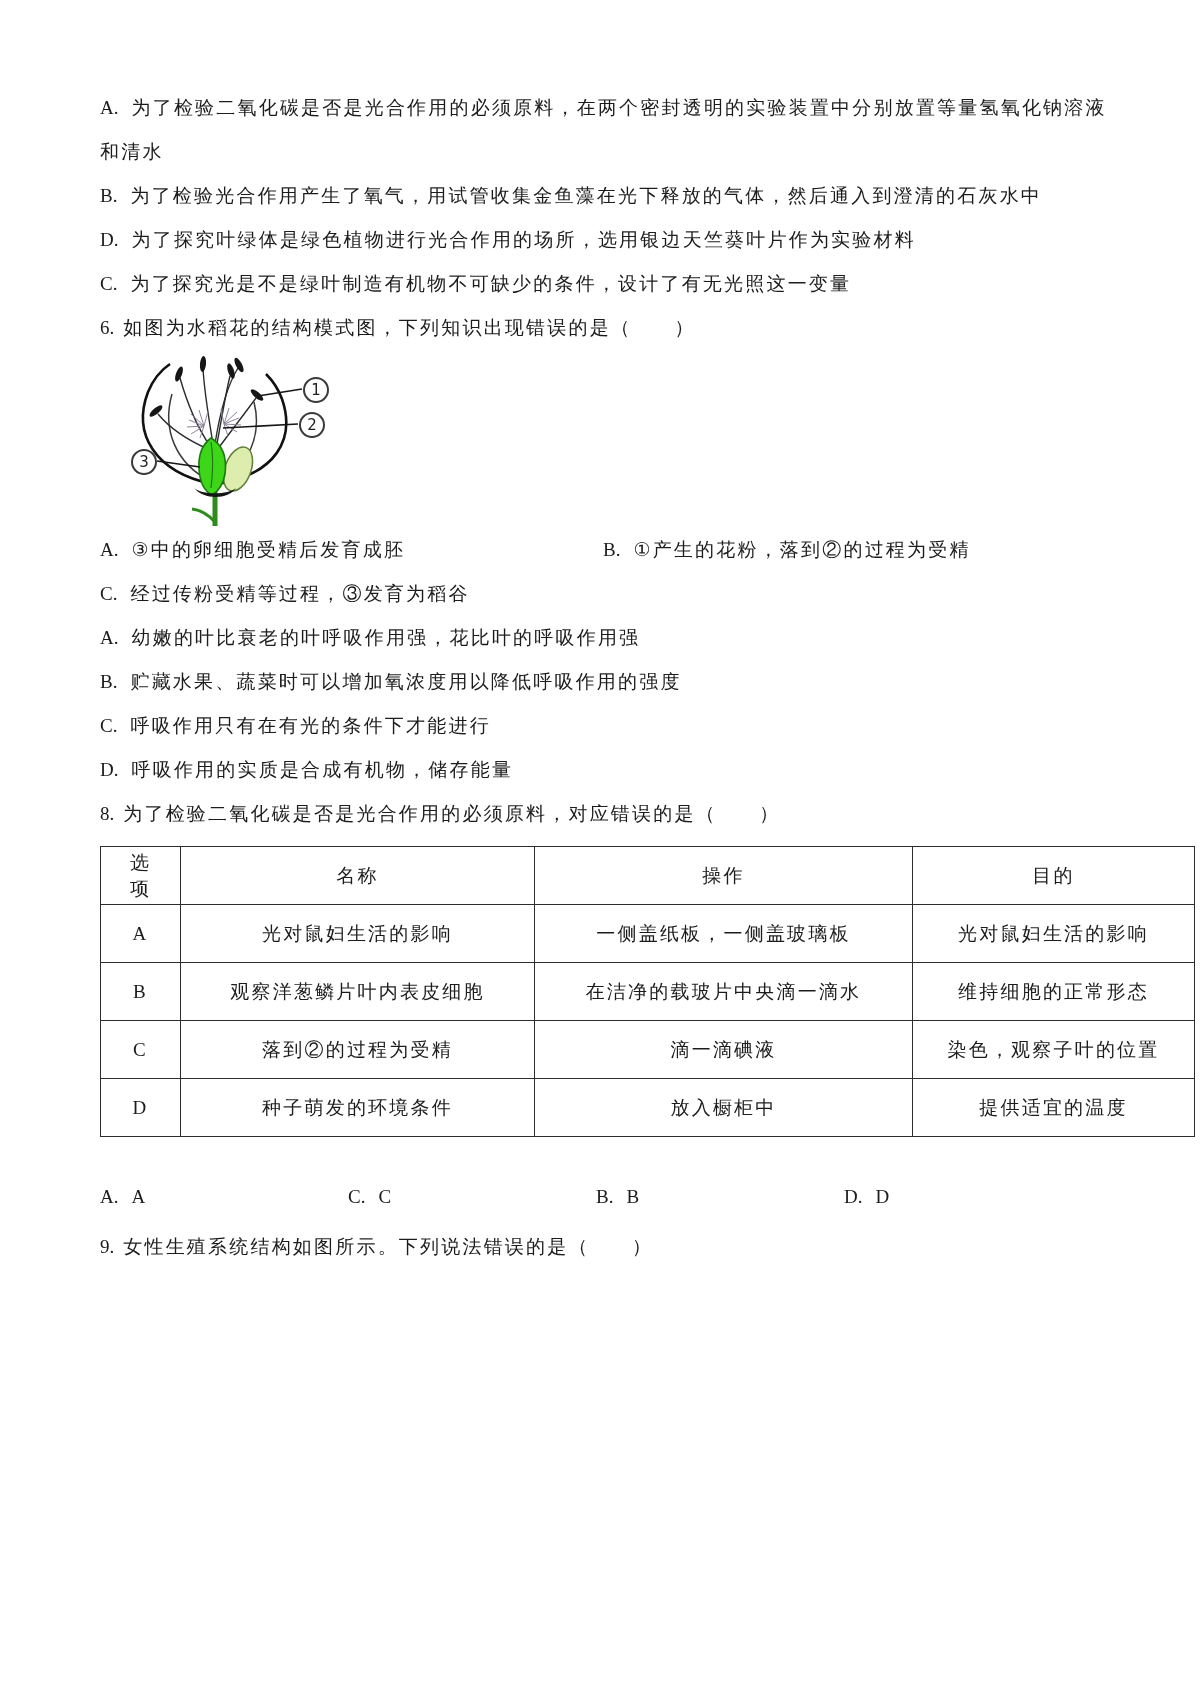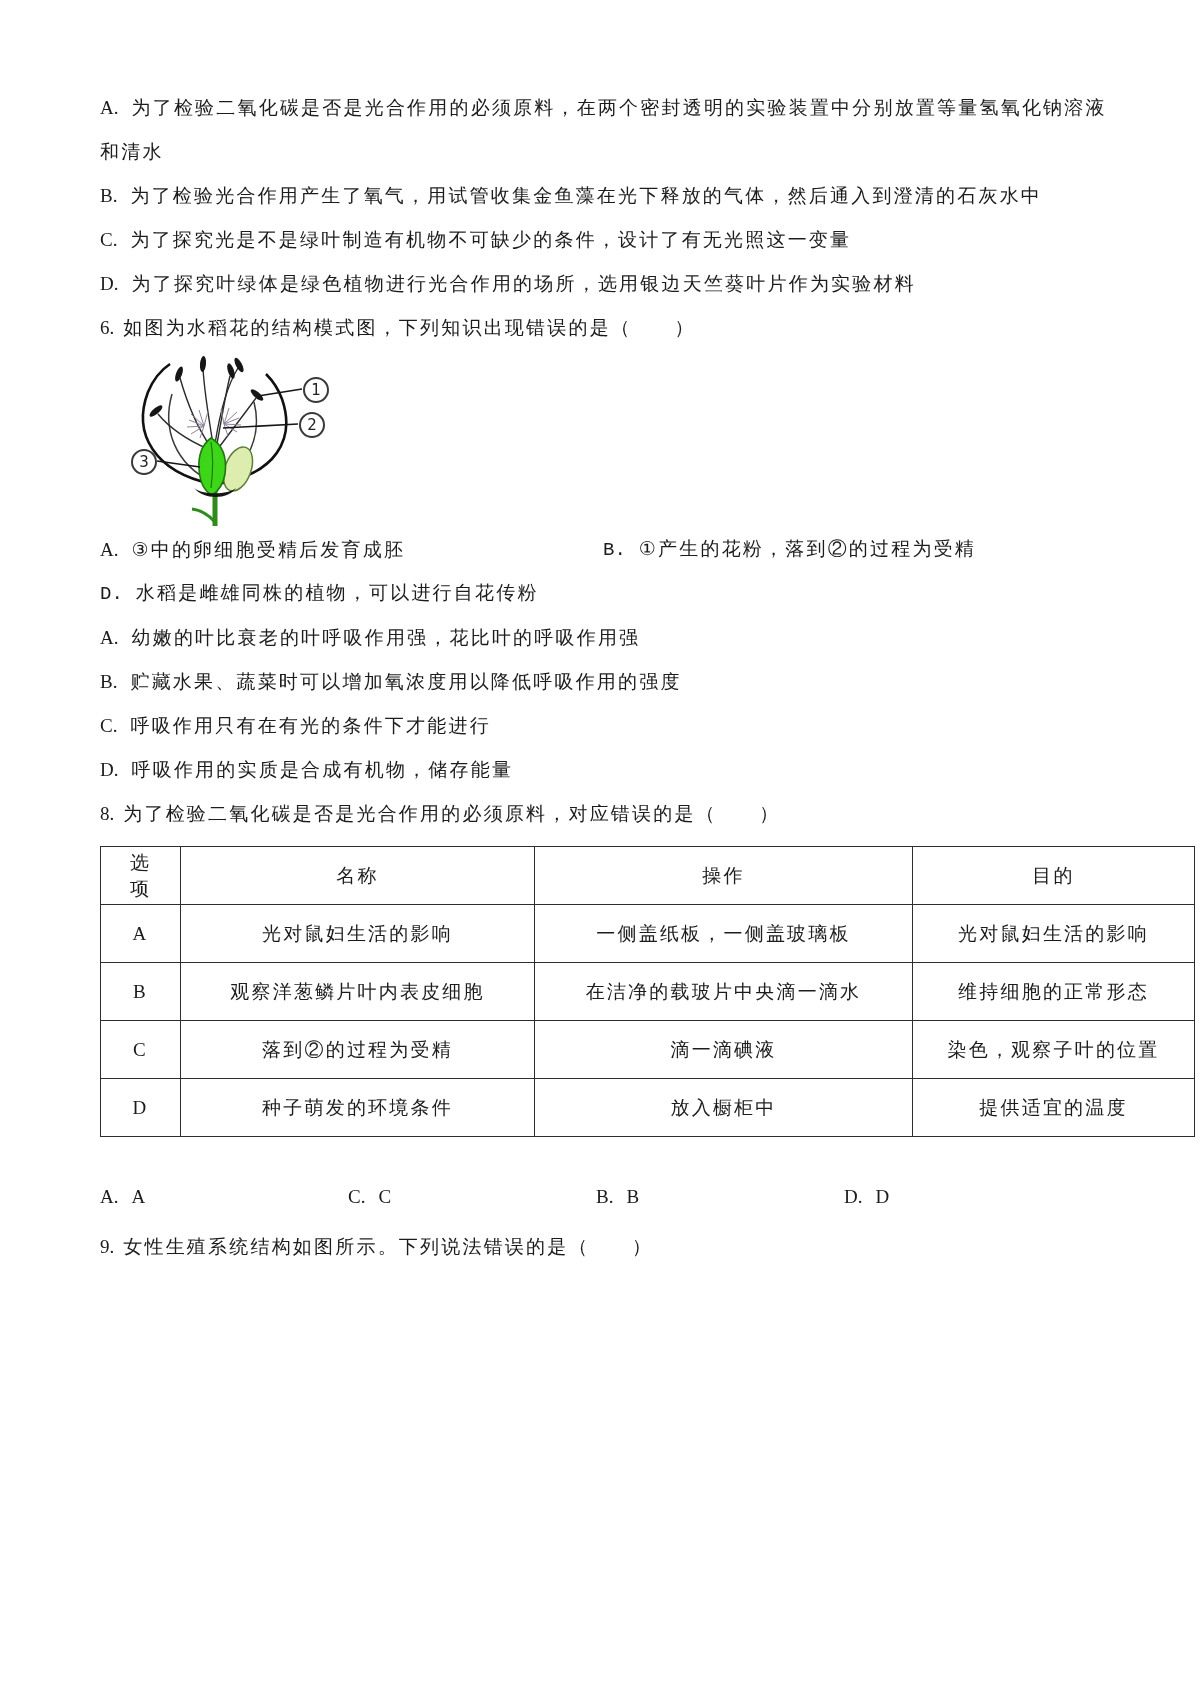--- a/index.html
+++ b/index.html
@@ -13,21 +13,21 @@
     color:#1c1c1c;
     overflow:hidden;
   }
   p.line { margin:0; line-height:44px; }
   .q-num { margin-right:9px; letter-spacing:0; }
   .opt-label { margin-right:13px; letter-spacing:0; }
   .wrapblock { width:1016px; }
 
   .two-col { display:flex; line-height:44px; }
   .two-col .col-a { width:503px; flex:0 0 503px; }
-  .two-col .col-b { flex:1;font-family:Liberation Mono, monospace; }
+  .two-col .col-b { flex:1; }
 
   
   .fig { position:relative; width:262px; height:174px; margin:4px 0 0 0; }
   .fig svg { position:absolute; left:0; top:0; }
   .circ {
     position:absolute; width:22px; height:22px;
     border:2px solid #3a3a3a; border-radius:50%;
     text-align:center; line-height:22px;
     font-size:15px; letter-spacing:0;
     font-family:"DejaVu Sans",sans-serif; color:#222;
@@ -50,22 +50,22 @@
   .answers .ans:last-child { width:auto; flex:1; }
   .ans .ans-val { letter-spacing:0; }
 </style>
 </head>
 <body>
 
 <div class="page">
 
   <p class="line wrapblock"><span class="opt-label">A.</span><span>为了检验二氧化碳是否是光合作用的必须原料，在两个密封透明的实验装置中分别放置等量氢氧化钠溶液和清水</span></p>
   <p class="line"><span class="opt-label">B.</span><span>为了检验光合作用产生了氧气，用试管收集金鱼藻在光下释放的气体，然后通入到澄清的石灰水中</span></p>
+  <p class="line"><span class="opt-label">D.</span><span>为了探究叶绿体是绿色植物进行光合作用的场所，选用银边天竺葵叶片作为实验材料</span></p>
   <p class="line"><span class="opt-label">C.</span><span>为了探究光是不是绿叶制造有机物不可缺少的条件，设计了有无光照这一变量</span></p>
-  <p class="line"><span class="opt-label">D.</span><span>为了探究叶绿体是绿色植物进行光合作用的场所，选用银边天竺葵叶片作为实验材料</span></p>
 
   <p class="line"><span class="q-num">6.</span><span>如图为水稻花的结构模式图，下列知识出现错误的是（　　）</span></p>
 
   <div class="fig">
     <svg width="262" height="174" viewBox="0 0 262 174">
 
       <path d="M115 172 L115 128" stroke="#2e8b1c" stroke-width="5" fill="none"></path>
       <path d="M115 168 C108 160 100 156 92 155" stroke="#2e8b1c" stroke-width="3" fill="none"></path>
 
       <path d="M112 130 C55 118 32 80 48 38 C53 26 61 16 70 10" stroke="#111" stroke-width="2.6" fill="none"></path>
@@ -108,21 +108,21 @@
     <div class="circ" style="left:203px; top:23px;">1</div>
     <div class="circ" style="left:199px; top:58px;">2</div>
     <div class="circ" style="left:31px;  top:95px;">3</div>
   </div>
 
   <div class="two-col">
     <p class="line col-a"><span class="opt-label">A.</span><span>③中的卵细胞受精后发育成胚</span></p>
     <p class="line col-b"><span class="opt-label">B.</span><span>①产生的花粉，落到②的过程为受精</span></p>
   </div>
   <div class="two-col">
-    <p class="line col-b"><span class="opt-label">D.</span><span>水稻是雌雄同株的植物，可以进行自花传粉</span></p>
+    <p class="line col-a"><span class="opt-label">C.</span><span>经过传粉受精等过程，③发育为稻谷</span></p>
   </div>
 
   <p class="line"><span class="opt-label">A.</span><span>幼嫩的叶比衰老的叶呼吸作用强，花比叶的呼吸作用强</span></p>
   <p class="line"><span class="opt-label">B.</span><span>贮藏水果、蔬菜时可以增加氧浓度用以降低呼吸作用的强度</span></p>
   <p class="line"><span class="opt-label">C.</span><span>呼吸作用只有在有光的条件下才能进行</span></p>
   <p class="line"><span class="opt-label">D.</span><span>呼吸作用的实质是合成有机物，储存能量</span></p>
 
   <p class="line"><span class="q-num">8.</span><span>为了检验二氧化碳是否是光合作用的必须原料，对应错误的是（　　）</span></p>
 
   <table class="exp">

